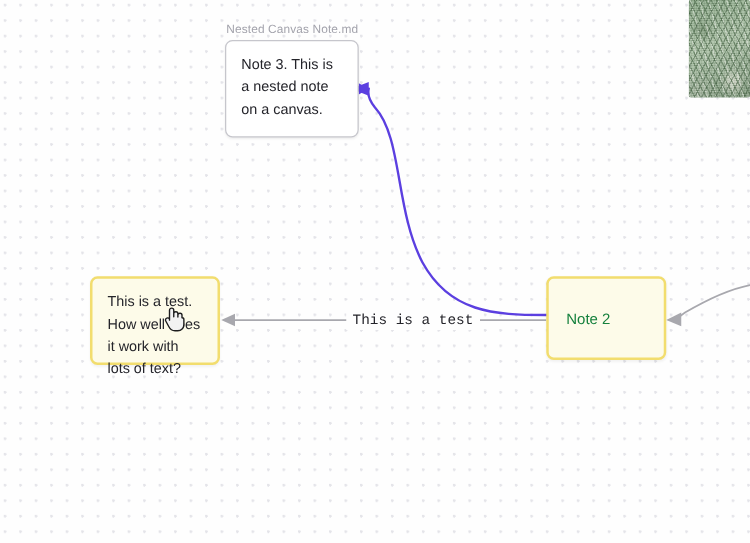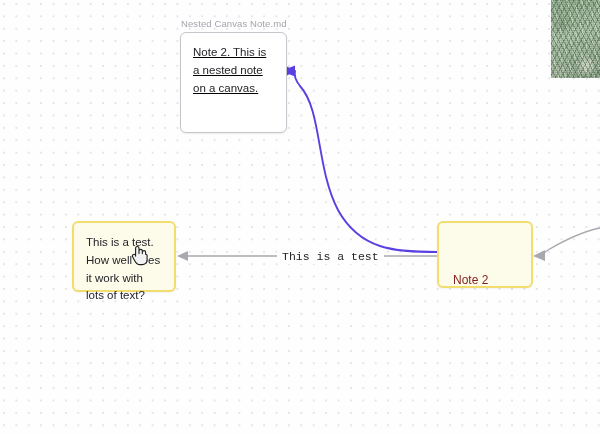--- a/index.html
+++ b/index.html
@@ -66,25 +66,24 @@
     box-shadow: 0 1px 2px rgba(0,0,0,0.05);
   }
 
   .node-body {
     padding: 11px 12px;
     font-size: 11.5px;
     line-height: 1.55;
     color: #24242a;
   }
   .node-body-tight {
-    padding: 12px 14px;
+    padding: 23px 14px;
     font-size: 12px;
     line-height: 1.5;
-    color: #7f1d1d;
-    margin-top: 36px;
+    color: #15803d;
   }
 
   
   .edge-label {
     position: absolute;
     font-size: 11.5px;
     color: #24242a;
     background: #fefefe;
     padding: 1px 5px;
     white-space: nowrap;
@@ -145,23 +144,23 @@
       <path d="M 437 256 L 186 256" fill="none" stroke="#a8a8ae" stroke-width="1.4"></path>
       <polygon points="177,256 188,251 188,261" fill="#a8a8ae"></polygon>
     </g>
 
     <g>
       <path d="M 600 228 C 585 231 565 240 548 250 C 545 252 543 254 542 255" fill="none" stroke="#a8a8ae" stroke-width="1.4" stroke-linecap="round"></path>
       <polygon points="533,256 545,250 545,261" fill="#a8a8ae"></polygon>
     </g>
   </svg>
 
-  <div class="node node-file" style="left:180px; top:32px; width:107px; height:101px;text-decoration:underline;">
+  <div class="node node-file" style="left:180px; top:32px; width:107px; height:78px;">
     <div class="node-file-label">Nested Canvas Note.md</div>
-    <div class="node-body">Note 2. This is a nested note on a canvas.</div>
+    <div class="node-body">Note 3. This is a nested note on a canvas.</div>
   </div>
 
   <div class="node node-yellow" style="left:72px; top:221px; width:104px; height:71px;">
     <div class="node-body">This is a test. How well does it work with lots of text?</div>
   </div>
 
   <div class="node node-yellow" style="left:437px; top:221px; width:96px; height:67px;">
     <div class="node-body-tight">Note 2</div>
   </div>
 

